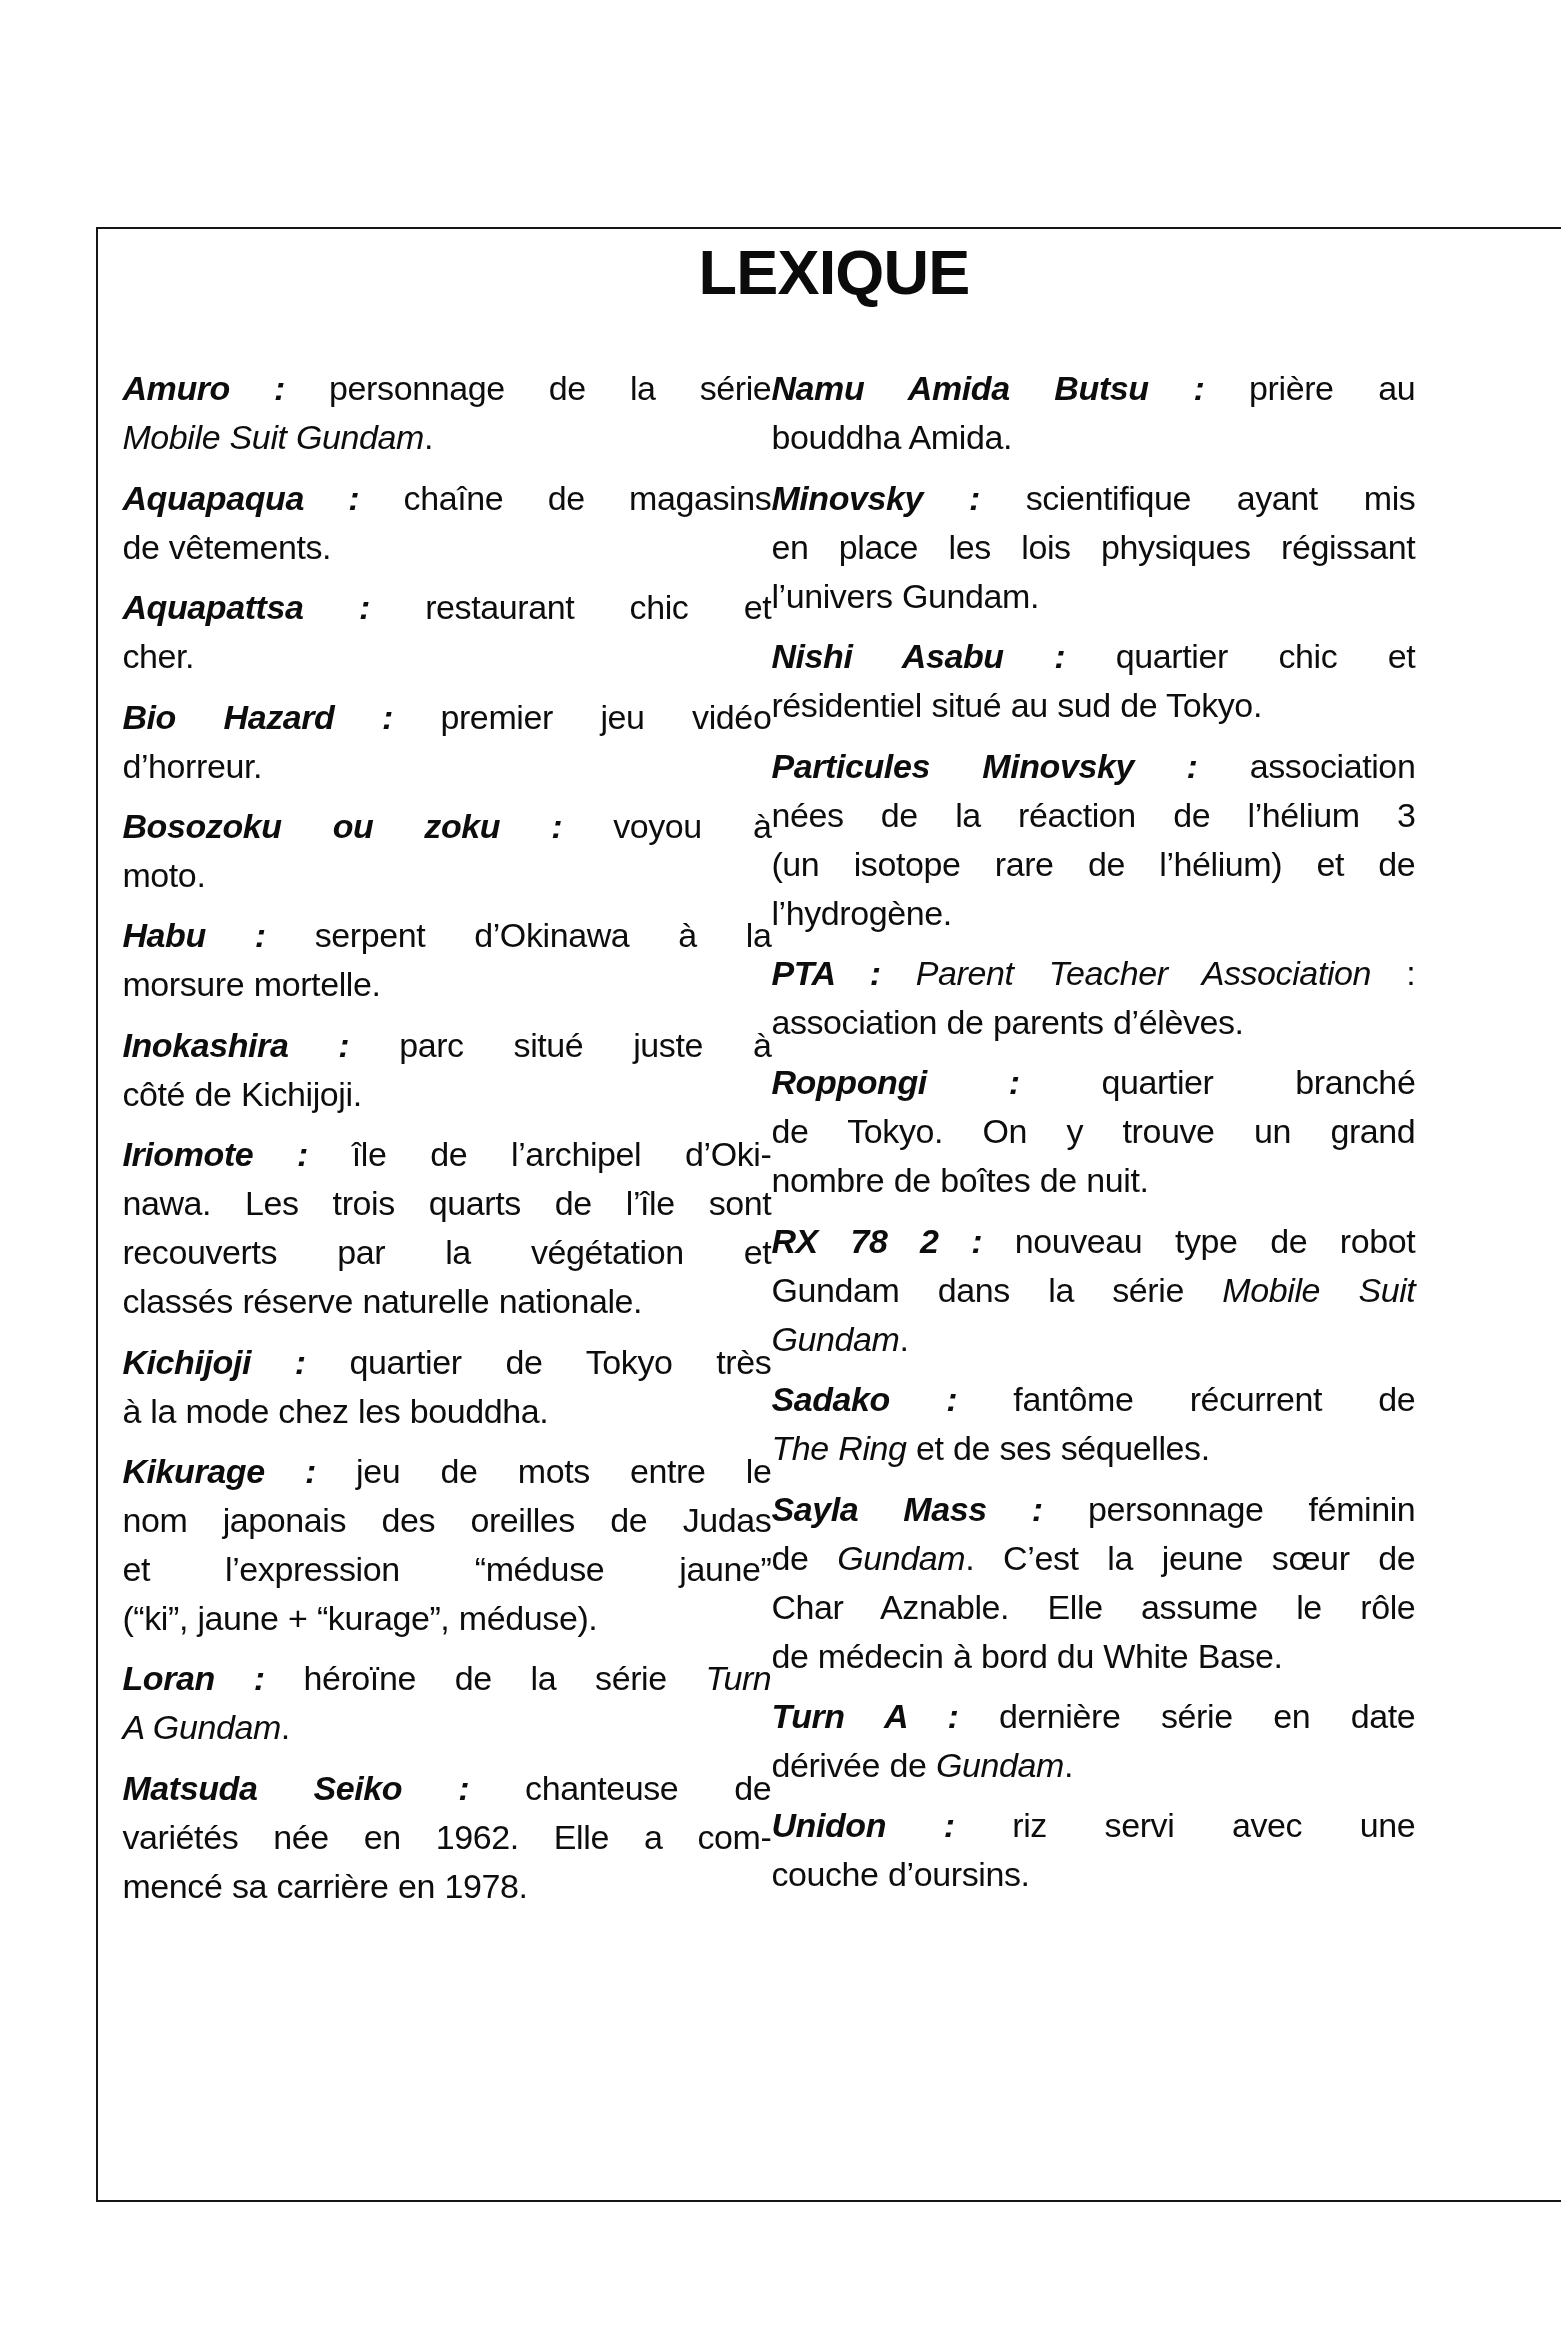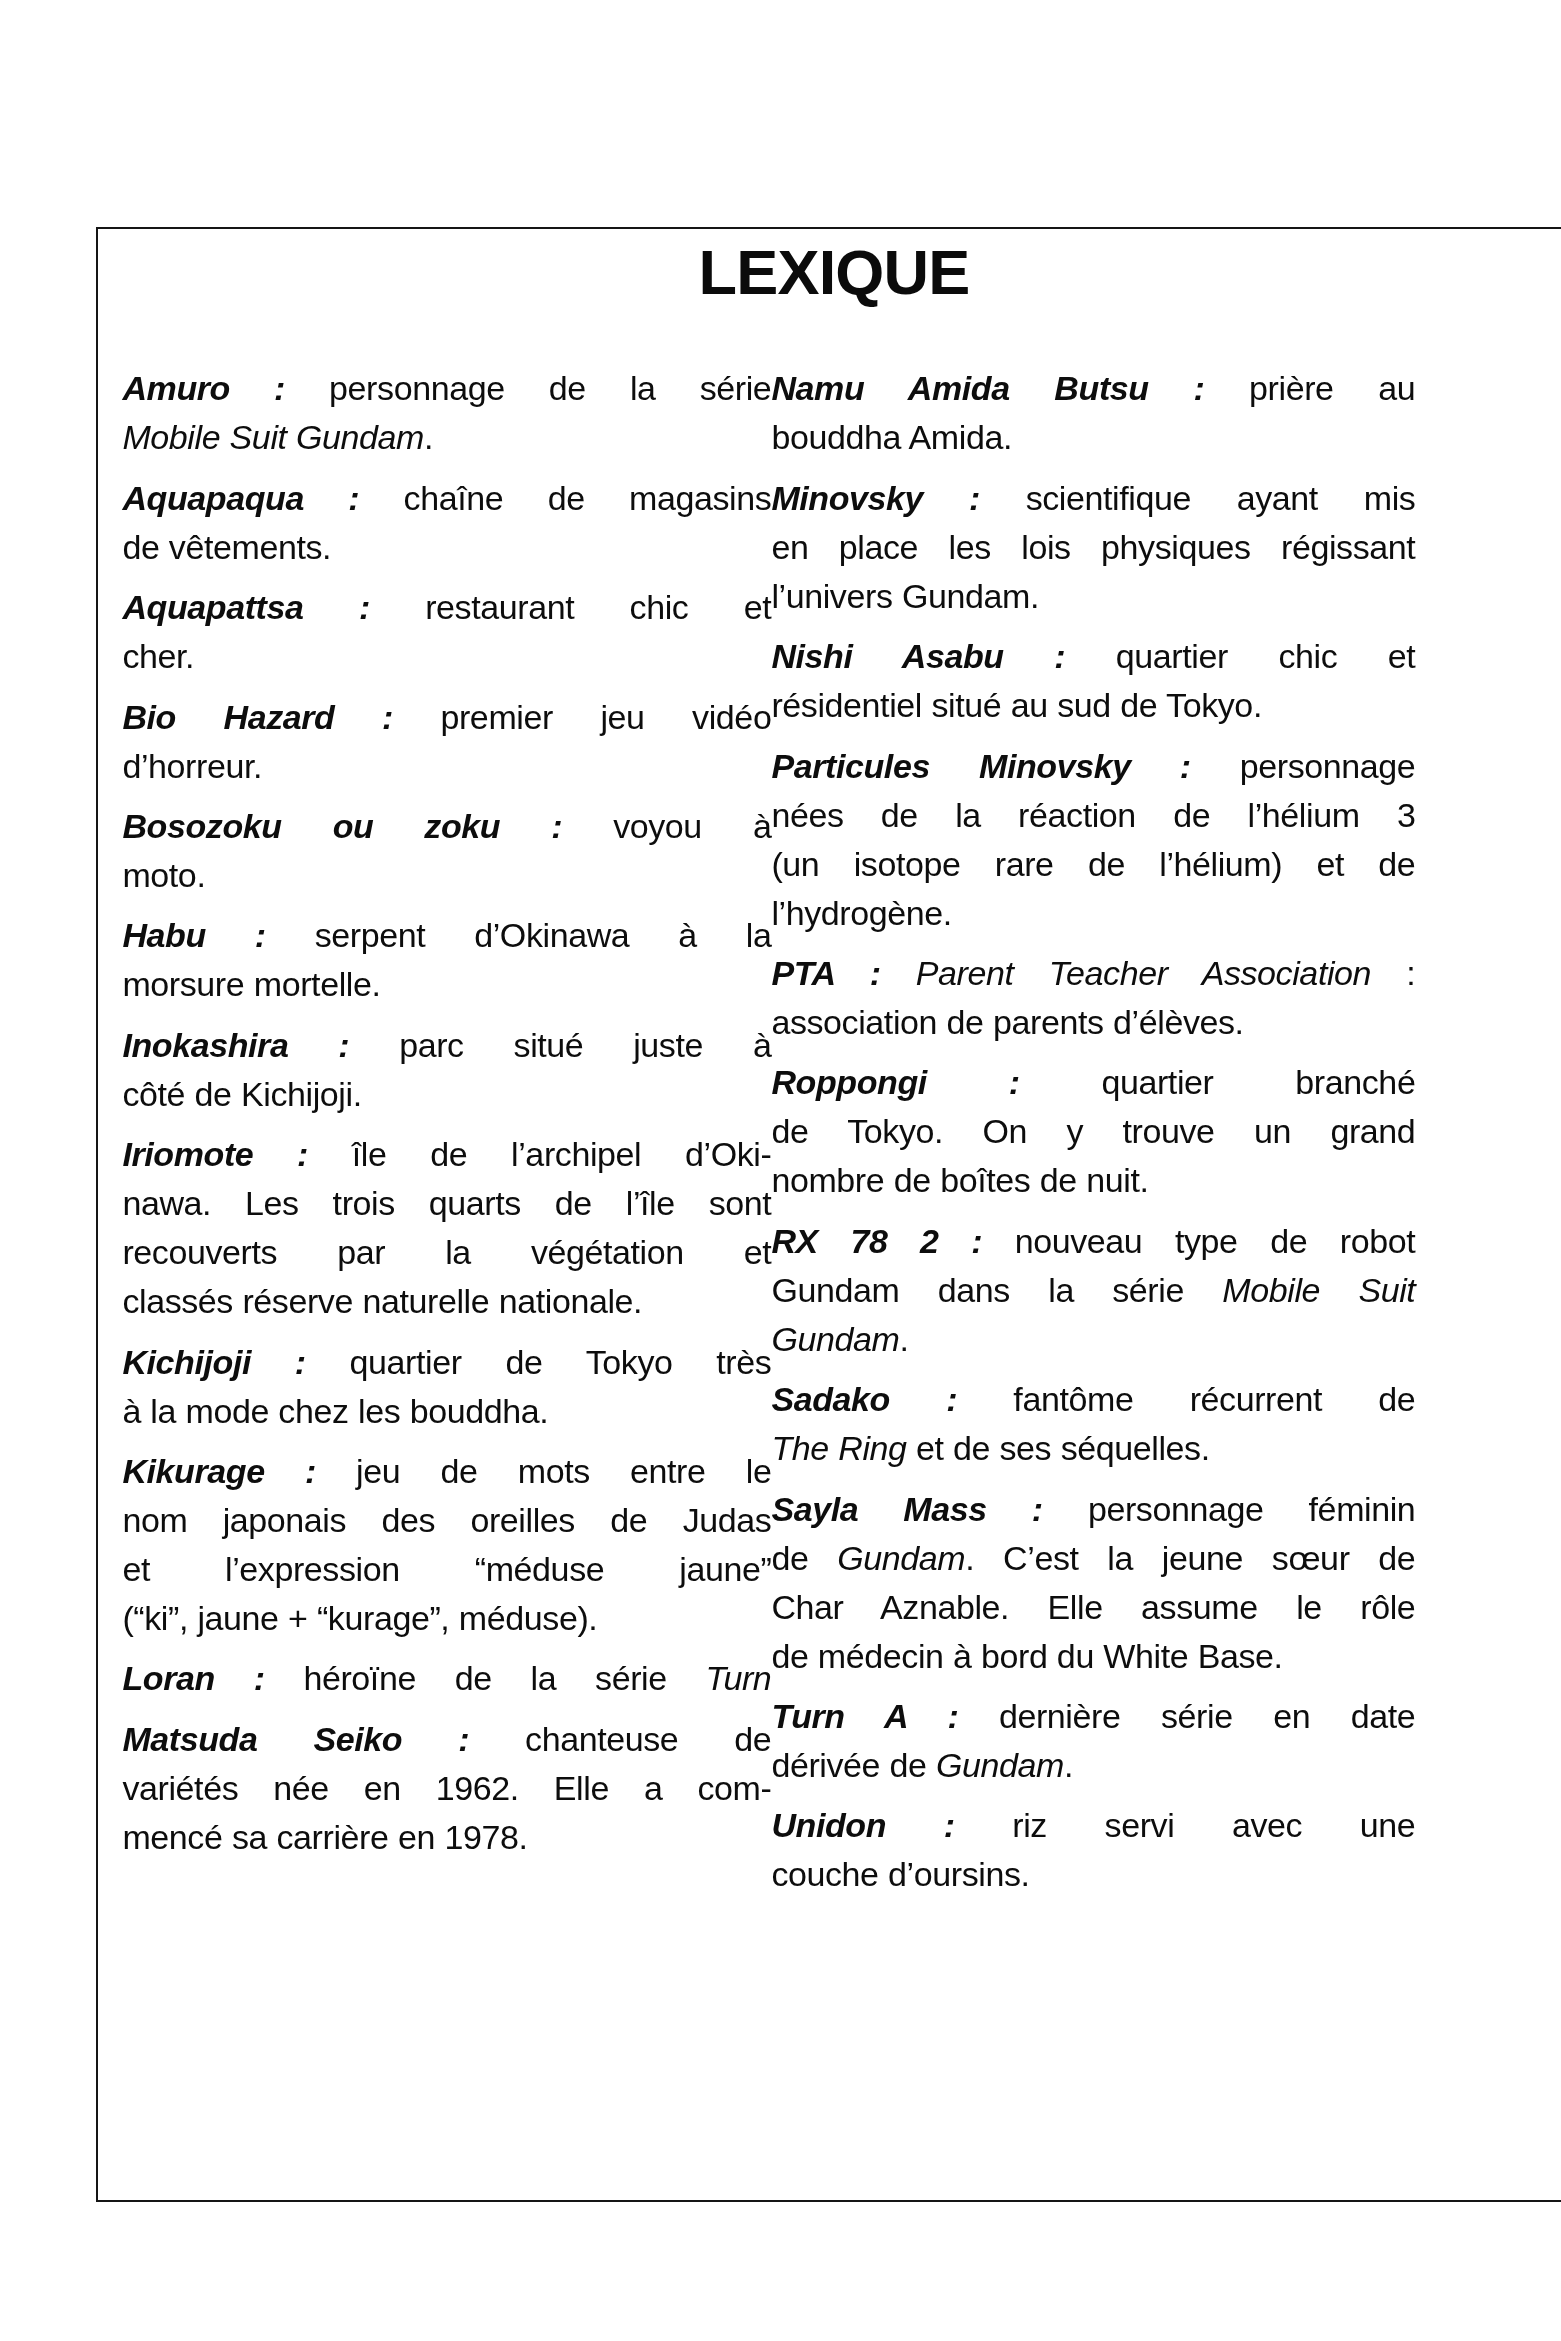--- a/index.html
+++ b/index.html
@@ -113,20 +113,21 @@
           <div class="line"><span>à la mode chez les bouddha.</span></div>
         </div>
         <div class="entry">
           <div class="line just"><span class="term">Kikurage :</span> <span>jeu de mots entre le</span></div>
           <div class="line just"><span>nom japonais des oreilles de Judas</span></div>
           <div class="line just"><span>et l’expression “méduse jaune”</span></div>
           <div class="line"><span>(“ki”, jaune + “kurage”, méduse).</span></div>
         </div>
         <div class="entry">
           <div class="line just"><span class="term">Loran :</span> <span>héroïne de la série </span><span class="it">Turn</span></div>
+          <div class="line"><span class="it">A Gundam</span><span>.</span></div>
         </div>
         <div class="entry">
           <div class="line just"><span class="term">Matsuda Seiko :</span> <span>chanteuse de</span></div>
           <div class="line just"><span>variétés née en 1962. Elle a com-</span></div>
           <div class="line"><span>mencé sa carrière en 1978.</span></div>
         </div>
       </div>
     <div class="col right">
         <div class="entry">
           <div class="line just"><span class="term">Namu Amida Butsu :</span> <span>prière au</span></div>
@@ -135,21 +136,21 @@
         <div class="entry">
           <div class="line just"><span class="term">Minovsky :</span> <span>scientifique ayant mis</span></div>
           <div class="line just"><span>en place les lois physiques régissant</span></div>
           <div class="line"><span>l’univers Gundam.</span></div>
         </div>
         <div class="entry">
           <div class="line just"><span class="term">Nishi Asabu :</span> <span>quartier chic et</span></div>
           <div class="line"><span>résidentiel situé au sud de Tokyo.</span></div>
         </div>
         <div class="entry">
-          <div class="line just"><span class="term">Particules Minovsky :</span> <span>personnage</span></div>
+          <div class="line just"><span class="term">Particules Minovsky :</span> <span>association</span></div>
           <div class="line just"><span>nées de la réaction de l’hélium 3</span></div>
           <div class="line just"><span>(un isotope rare de l’hélium) et de</span></div>
           <div class="line"><span>l’hydrogène.</span></div>
         </div>
         <div class="entry">
           <div class="line just"><span class="term">PTA :</span> <span class="it">Parent Teacher Association</span><span> :</span></div>
           <div class="line"><span>association de parents d’élèves.</span></div>
         </div>
         <div class="entry">
           <div class="line just"><span class="term">Roppongi :</span> <span>quartier branché</span></div>

